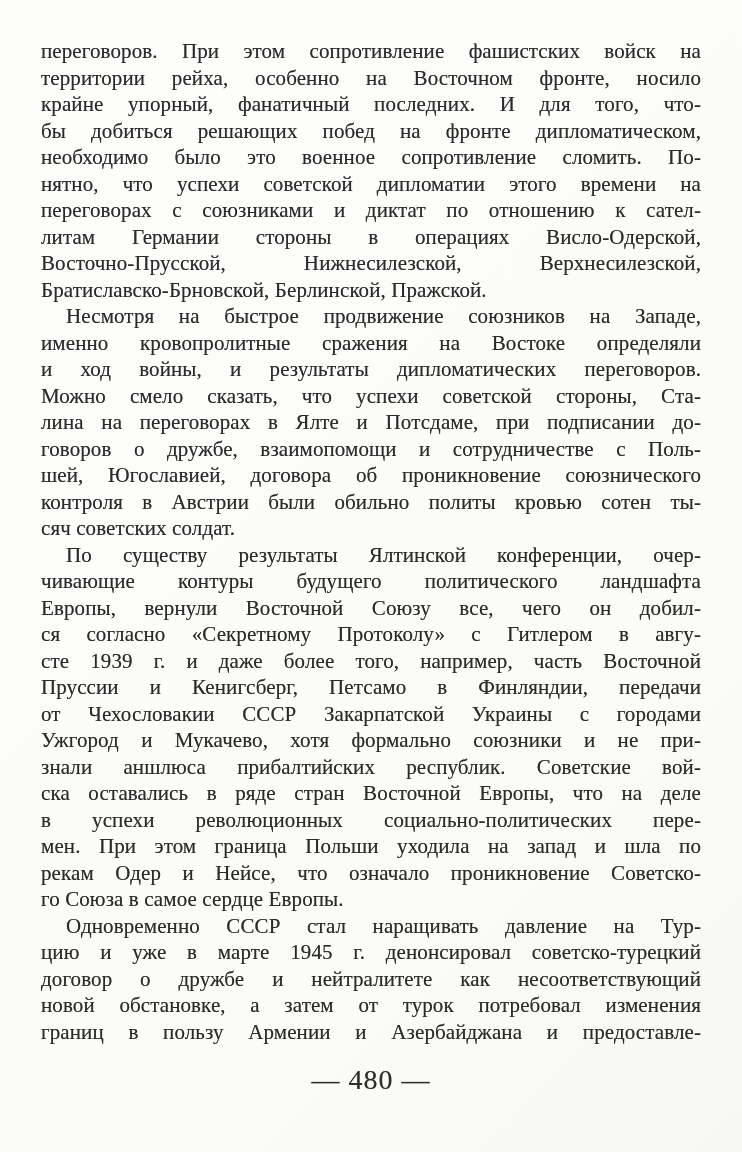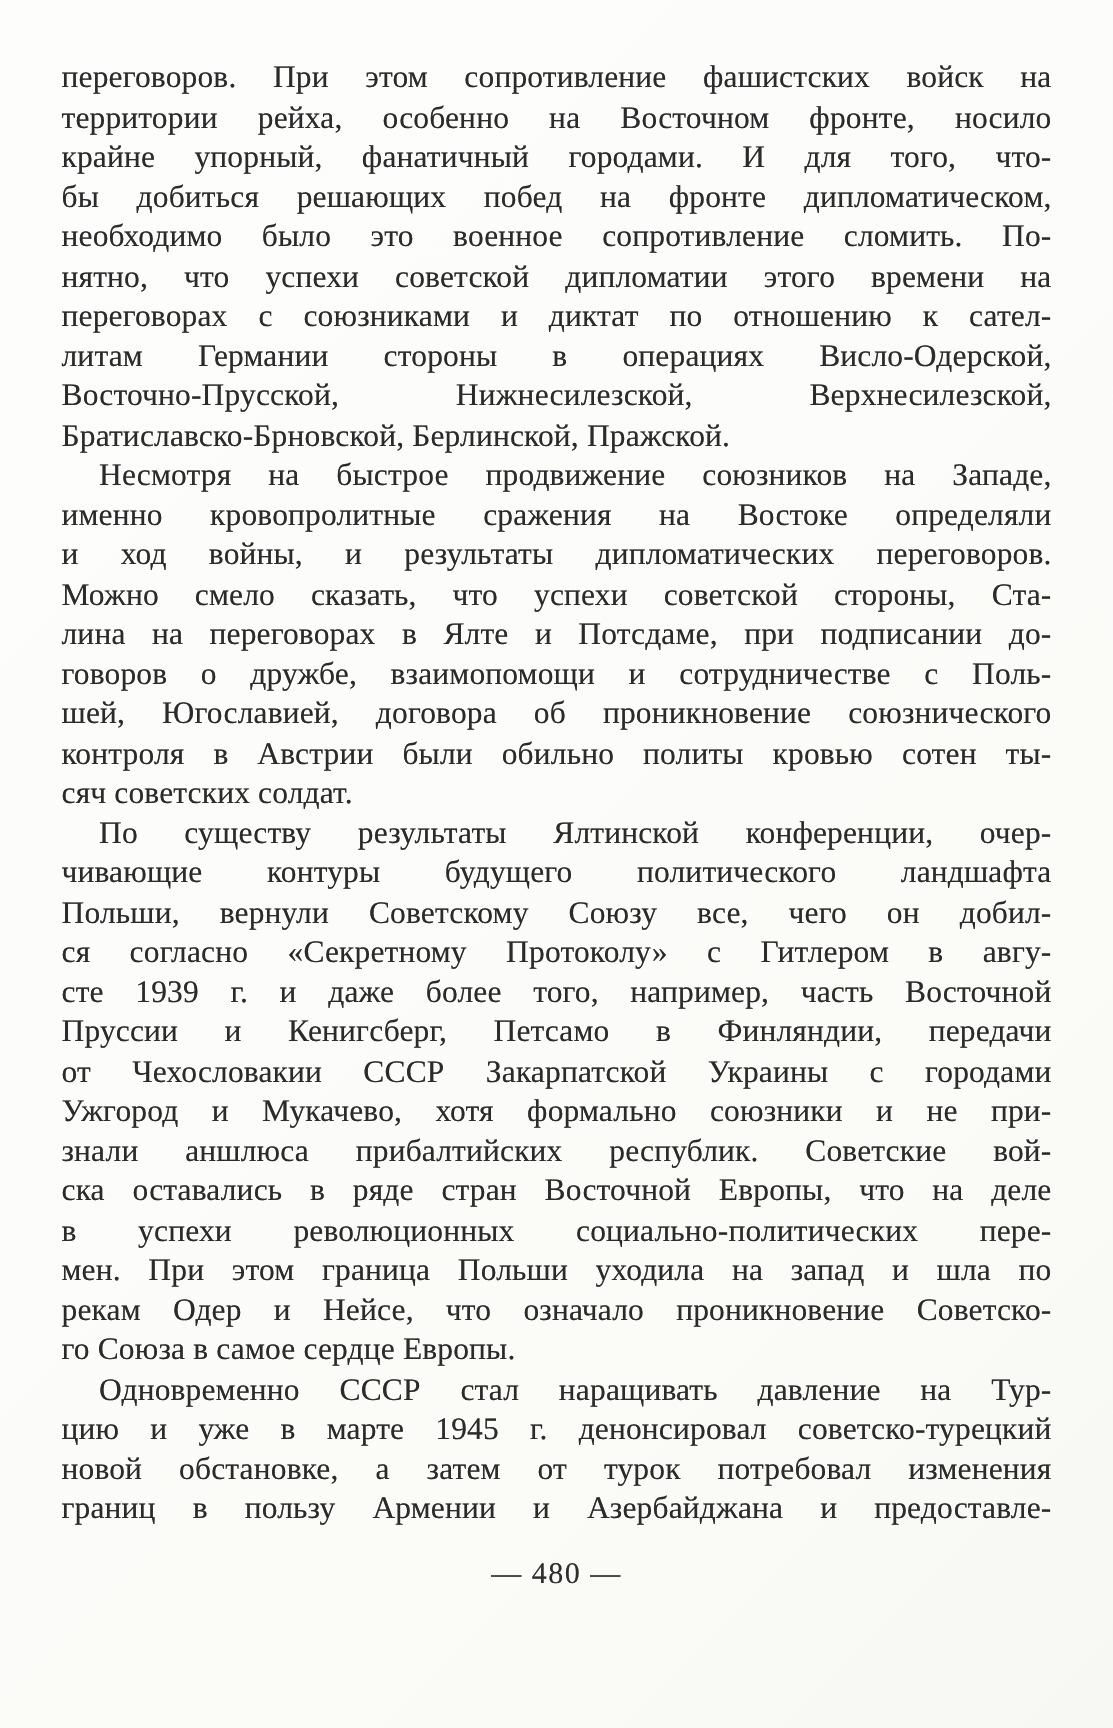--- a/index.html
+++ b/index.html
@@ -47,35 +47,35 @@
   .line.indent {
     text-indent: 25px;
   }
   .footer {
     margin-top: 19px;
     width: 660px;
     text-align: center;
   }
   .page-number {
     display: inline-block;
-    font-size: 20px;
+    font-size: 28px;
     color: #2e2e2e;
     letter-spacing: 1px;
     text-shadow: 0 0 0.4px rgba(40,40,40,0.5);
   }
 </style>
 </head>
 <body>
 
 <div class="page">
   <div class="text-body">
       <div class="para">
         <div class="line">переговоров. При этом сопротивление фашистских войск на</div>
         <div class="line">территории рейха, особенно на Восточном фронте, носило</div>
-        <div class="line">крайне упорный, фанатичный городами. И для того, что-</div>
+        <div class="line">крайне упорный, фанатичный последних. И для того, что-</div>
         <div class="line">бы добиться решающих побед на фронте дипломатическом,</div>
         <div class="line">необходимо было это военное сопротивление сломить. По-</div>
         <div class="line">нятно, что успехи советской дипломатии этого времени на</div>
         <div class="line">переговорах с союзниками и диктат по отношению к сател-</div>
         <div class="line">литам Германии стороны в операциях Висло-Одерской,</div>
         <div class="line">Восточно-Прусской, Нижнесилезской, Верхнесилезской,</div>
         <div class="line last">Братиславско-Брновской, Берлинской, Пражской.</div>
       </div>
       <div class="para">
         <div class="line indent">Несмотря на быстрое продвижение союзников на Западе,</div>
@@ -84,36 +84,37 @@
         <div class="line">Можно смело сказать, что успехи советской стороны, Ста-</div>
         <div class="line">лина на переговорах в Ялте и Потсдаме, при подписании до-</div>
         <div class="line">говоров о дружбе, взаимопомощи и сотрудничестве с Поль-</div>
         <div class="line">шей, Югославией, договора об проникновение союзнического</div>
         <div class="line">контроля в Австрии были обильно политы кровью сотен ты-</div>
         <div class="line last">сяч советских солдат.</div>
       </div>
       <div class="para">
         <div class="line indent">По существу результаты Ялтинской конференции, очер-</div>
         <div class="line">чивающие контуры будущего политического ландшафта</div>
-        <div class="line">Польши, вернули Советскому Союзу все, чего он добил-</div>
+        <div class="line">Европы, вернули Восточной Союзу все, чего он добил-</div>
         <div class="line">ся согласно «Секретному Протоколу» с Гитлером в авгу-</div>
         <div class="line">сте 1939 г. и даже более того, например, часть Восточной</div>
         <div class="line">Пруссии и Кенигсберг, Петсамо в Финляндии, передачи</div>
         <div class="line">от Чехословакии СССР Закарпатской Украины с городами</div>
         <div class="line">Ужгород и Мукачево, хотя формально союзники и не при-</div>
         <div class="line">знали аншлюса прибалтийских республик. Советские вой-</div>
         <div class="line">ска оставались в ряде стран Восточной Европы, что на деле</div>
         <div class="line">в успехи революционных социально-политических пере-</div>
         <div class="line">мен. При этом граница Польши уходила на запад и шла по</div>
         <div class="line">рекам Одер и Нейсе, что означало проникновение Советско-</div>
         <div class="line last">го Союза в самое сердце Европы.</div>
       </div>
       <div class="para">
         <div class="line indent">Одновременно СССР стал наращивать давление на Тур-</div>
         <div class="line">цию и уже в марте 1945 г. денонсировал советско-турецкий</div>
+        <div class="line">договор о дружбе и нейтралитете как несоответствующий</div>
         <div class="line">новой обстановке, а затем от турок потребовал изменения</div>
         <div class="line">границ в пользу Армении и Азербайджана и предоставле-</div>
       </div>
     </div>
   <div class="footer">
     <span class="page-number">— 480 —</span>
   </div>
 </div>
 
 </body></html>

